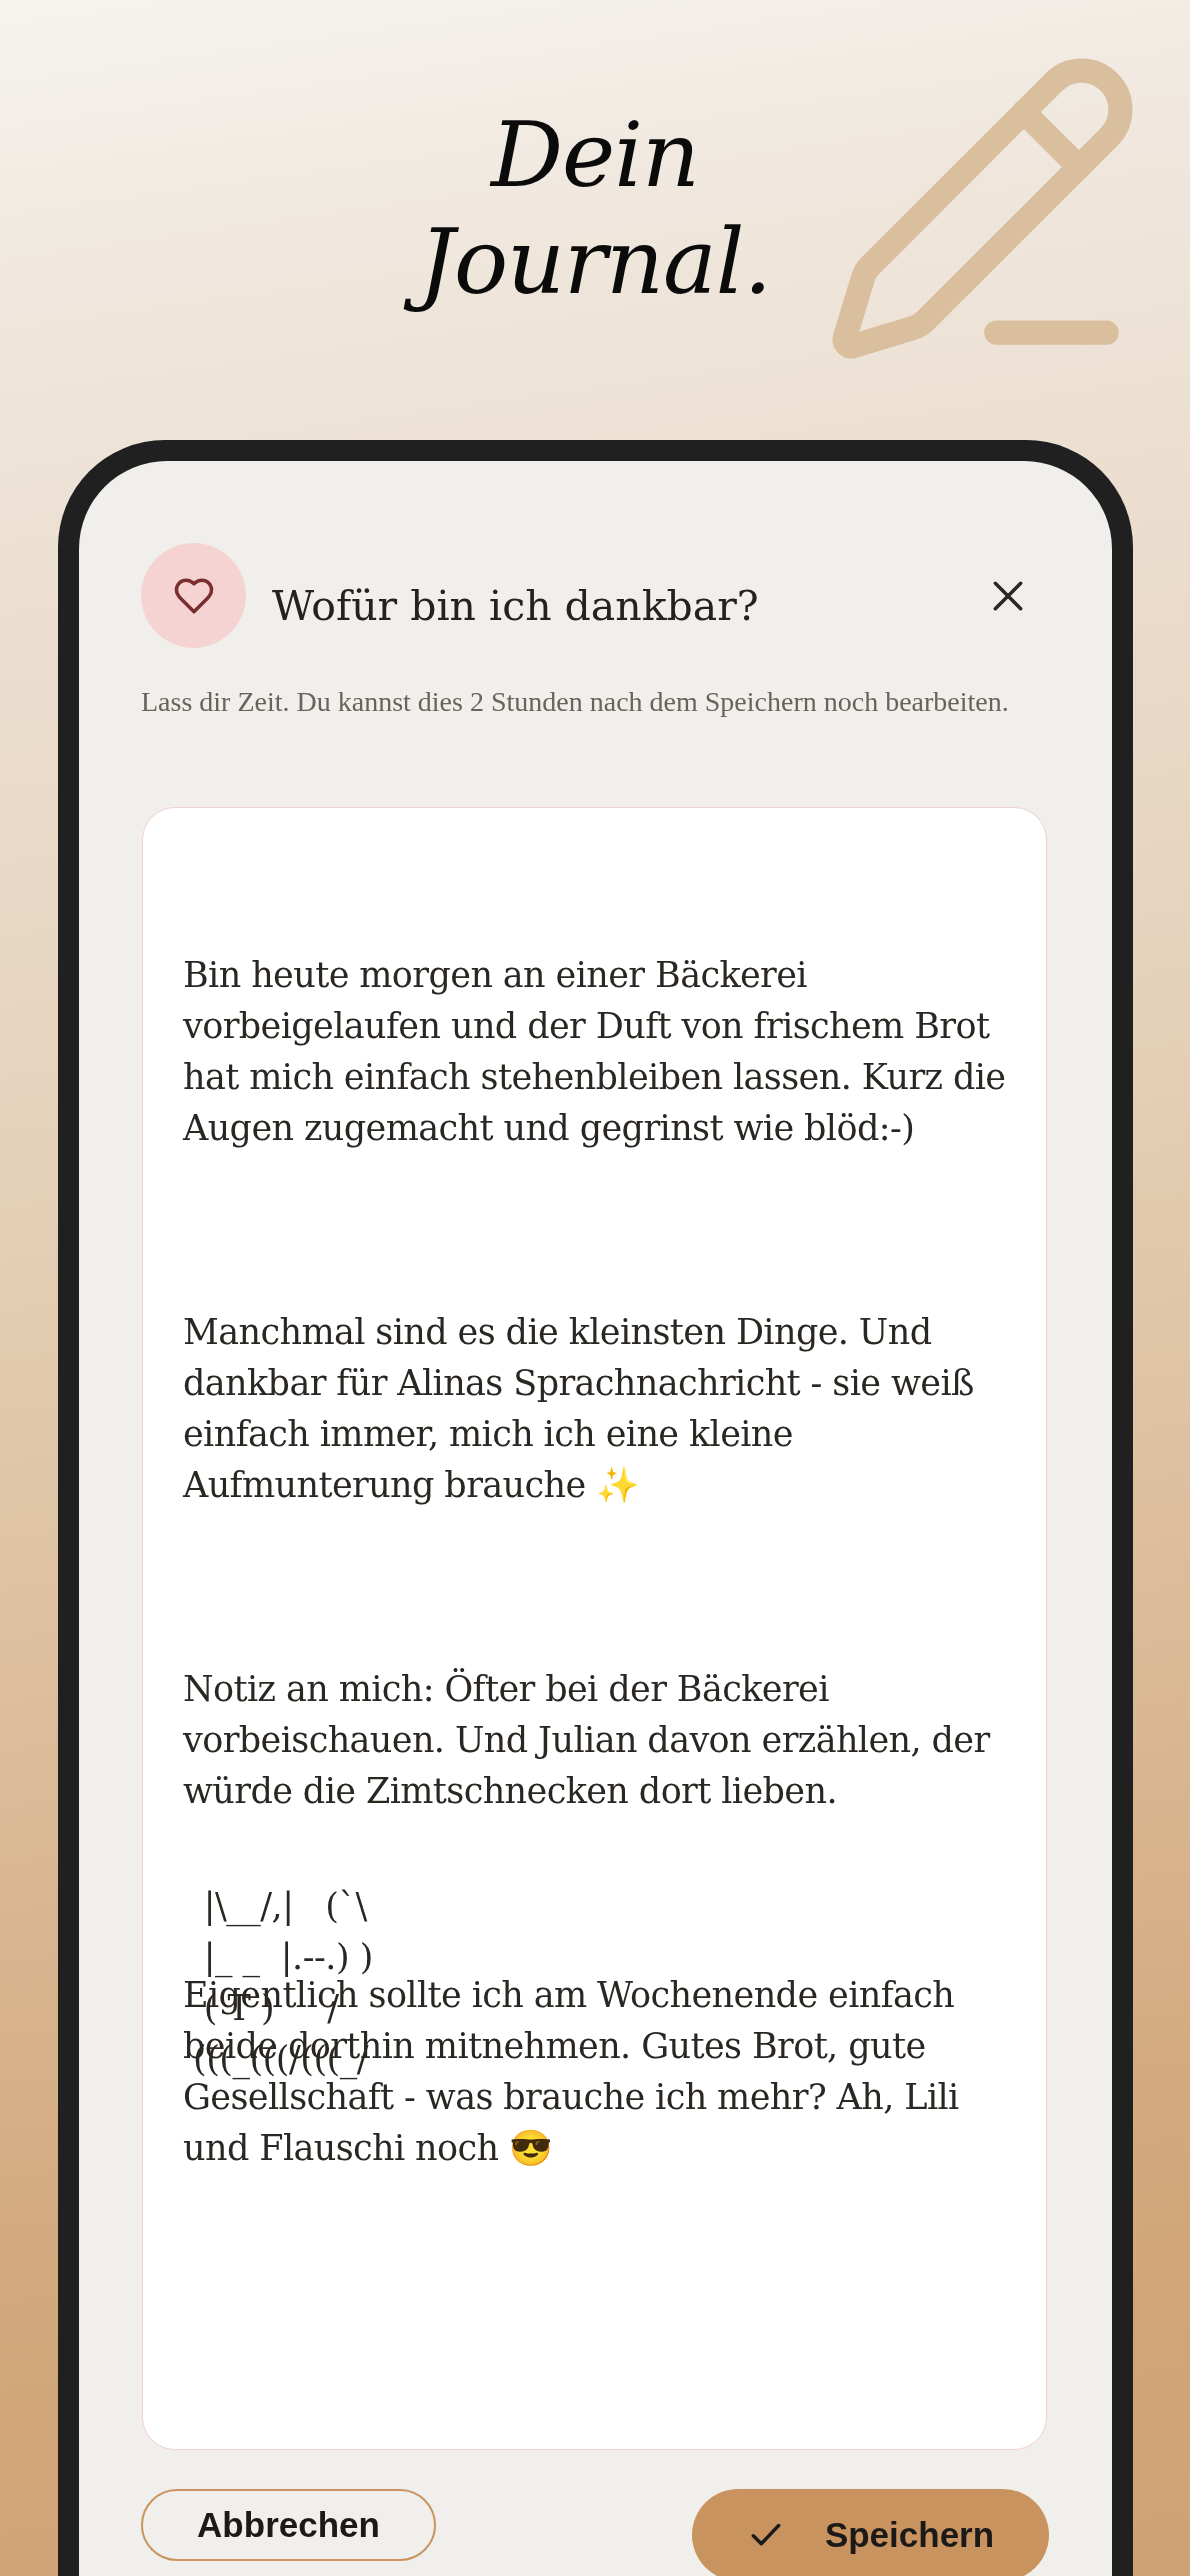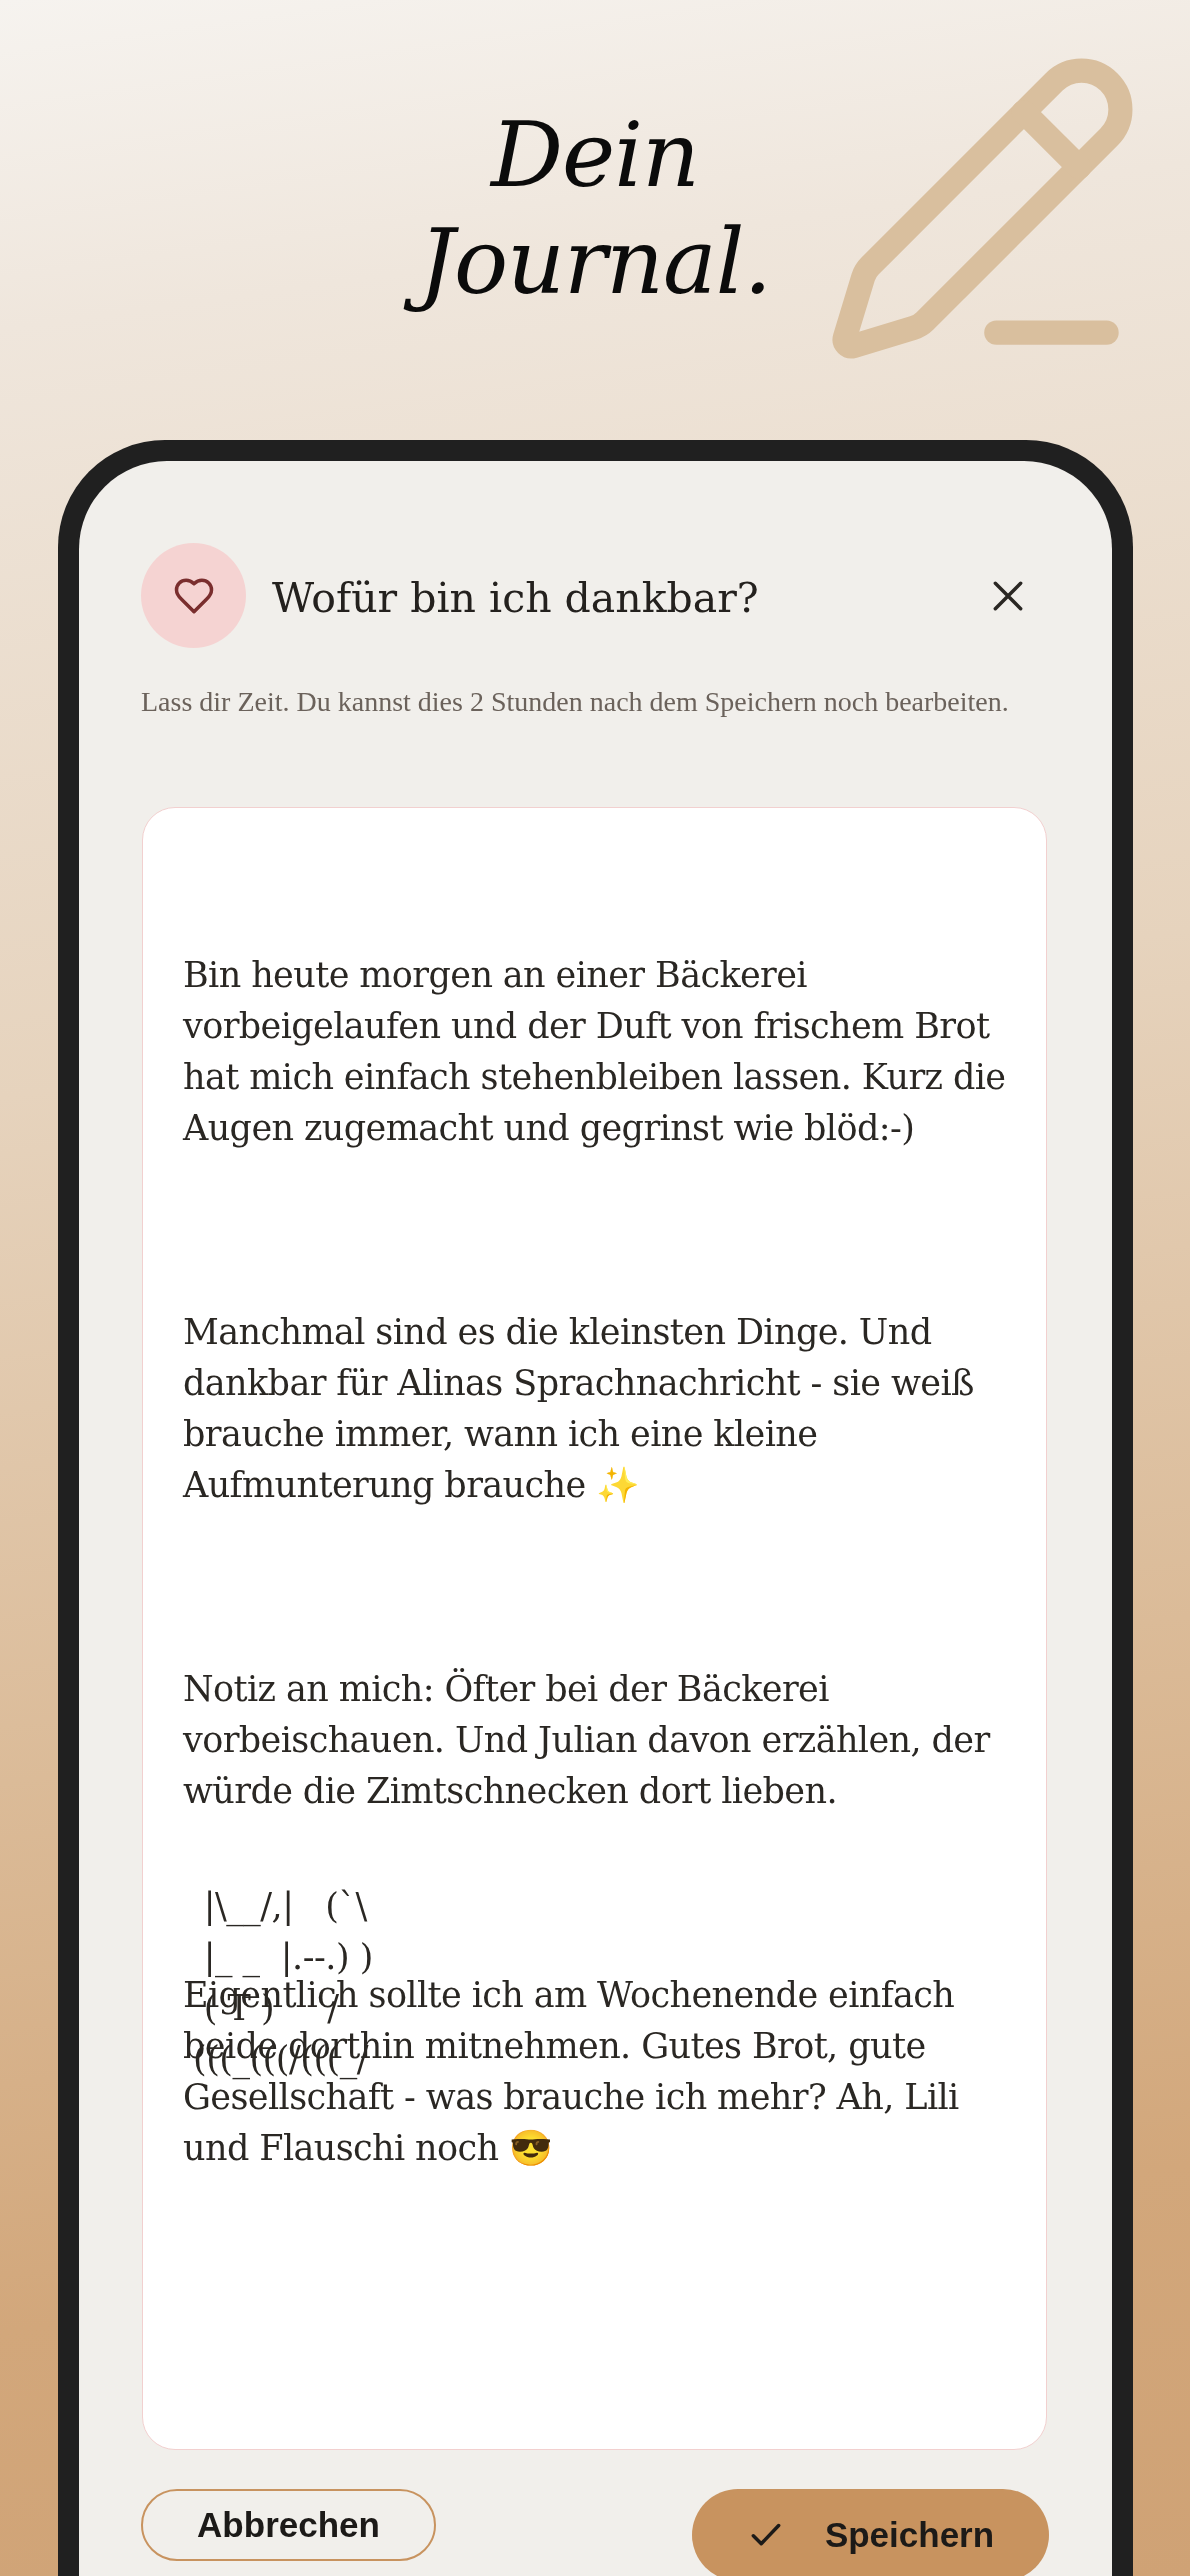--- a/index.html
+++ b/index.html
@@ -68,21 +68,21 @@
     height: 105px;
     border-radius: 50%;
     background: #f5d3d2;
     display: flex;
     align-items: center;
     justify-content: center;
   }
   .sheet-title {
     position: absolute;
     left: 131px;
-    top: 28px;
+    top: 36px;
     font-family: "DejaVu Serif", serif;
     font-size: 41px;
     line-height: 54px;
     color: #24211e;
     white-space: nowrap;
   }
   .close-button {
     position: absolute;
     left: 828px;
     top: 14.4px;
@@ -207,21 +207,21 @@
         <path d="M4 4l16 16M20 4L4 20"></path>
       </svg>
     </div>
   </div>
 
   <div class="sheet-subtitle">Lass dir Zeit. Du kannst dies 2 Stunden nach dem Speichern noch bearbeiten.</div>
 
   <div class="entry-box">
     <div class="entry-text">
       <p class="entry-paragraph">Bin heute morgen an einer Bäckerei vorbeigelaufen und der Duft von frischem Brot hat mich einfach stehenbleiben lassen. Kurz die Augen zugemacht und gegrinst wie blöd:-)</p>
-      <p class="entry-paragraph">Manchmal sind es die kleinsten Dinge. Und dankbar für Alinas Sprachnachricht - sie weiß brauche immer, wann ich eine kleine Aufmunterung brauche ✨</p>
+      <p class="entry-paragraph">Manchmal sind es die kleinsten Dinge. Und dankbar für Alinas Sprachnachricht - sie weiß einfach immer, mich ich eine kleine Aufmunterung brauche ✨</p>
       <p class="entry-paragraph">Notiz an mich: Öfter bei der Bäckerei vorbeischauen. Und Julian davon erzählen, der würde die Zimtschnecken dort lieben.</p>
       <p class="entry-paragraph">Eigentlich sollte ich am Wochenende einfach beide dorthin mitnehmen. Gutes Brot, gute Gesellschaft - was brauche ich mehr? Ah, Lili und Flauschi noch 😎</p>
     </div>
     <pre class="ascii-art"> |\__/,|   (`\
  |_ _  |.--.) )
  ( T )     /
 (((_(((/(((_/</pre>
   </div>
 
   <div class="cancel-button">

